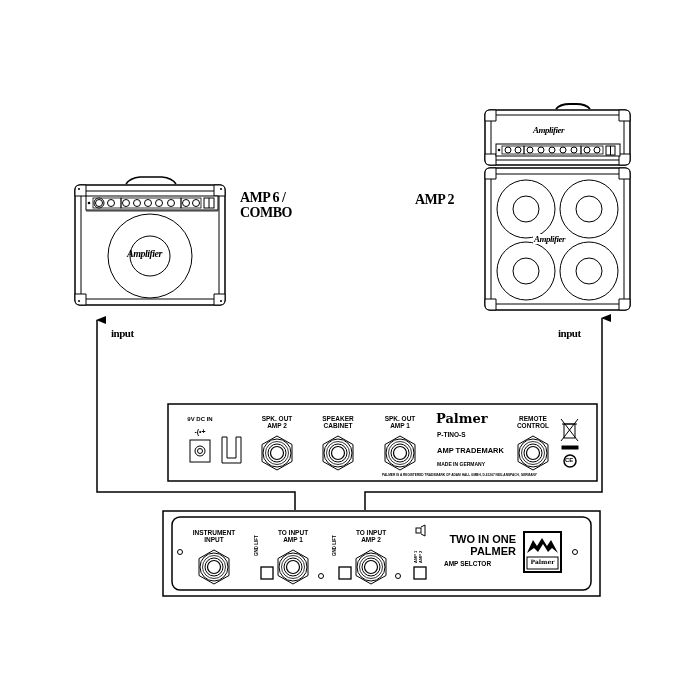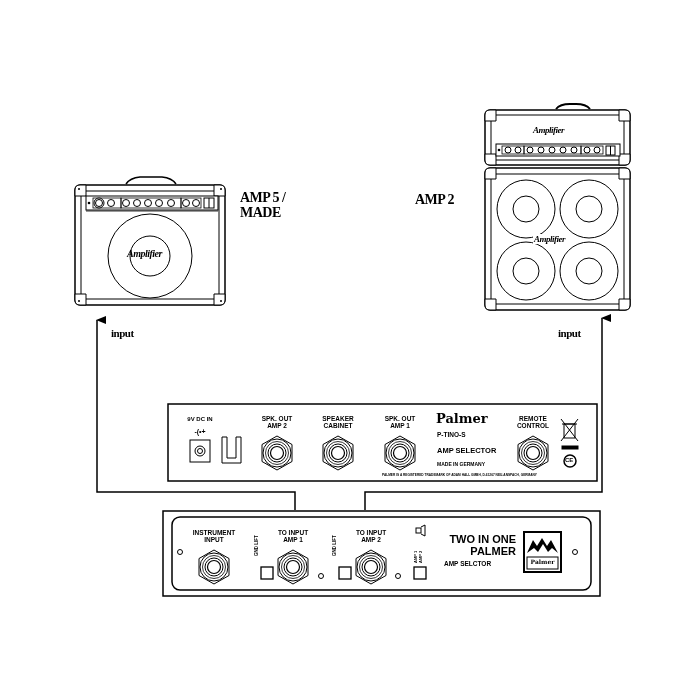--- a/index.html
+++ b/index.html
@@ -185,22 +185,22 @@
       <rect x="527" y="557" width="31" height="12" fill="#fff" stroke="#000" stroke-width="1"></rect>
     </g>
   </g>
 </svg>
 
 <div class="abs hand" style="left:127px;top:248px;font-size:10px;font-style:italic;">Amplifier</div>
 <div class="abs hand" style="left:533px;top:125px;font-size:9px;font-style:italic;">Amplifier</div>
 <div class="abs hand" style="left:533px;top:234px;font-size:9px;font-style:italic;background:#fff;padding:0 1px;">Amplifier</div>
 
 <div class="abs hand" style="left:240px;top:190px;font-size:14px;line-height:15px;">
-  <div>AMP 5 /</div>
-  <div>MADE</div>
+  <div>AMP 6 /</div>
+  <div>COMBO</div>
 </div>
 <div class="abs hand" style="left:415px;top:192px;font-size:14px;">AMP 2</div>
 
 <div class="abs hand" style="left:111px;top:327px;font-size:11px;">input</div>
 <div class="abs hand" style="left:558px;top:327px;font-size:11px;">input</div>
 
 <div class="lbl" style="left:178px;top:416px;width:44px;font-size:6px;">9V DC IN</div>
 <div class="lbl" style="left:185px;top:428px;width:30px;font-size:7px;">-(•+</div>
 <div class="lbl" style="left:255px;top:416px;width:44px;font-size:6.5px;">
   <div>SPK. OUT</div>
@@ -209,21 +209,21 @@
 <div class="lbl" style="left:316px;top:416px;width:44px;font-size:6.5px;">
   <div>SPEAKER</div>
   <div>CABINET</div>
 </div>
 <div class="lbl" style="left:378px;top:416px;width:44px;font-size:6.5px;">
   <div>SPK. OUT</div>
   <div>AMP 1</div>
 </div>
 <div class="abs" style="left:436px;top:411px;font-family:'DejaVu Serif',serif;font-weight:bold;font-size:13px;">Palmer</div>
 <div class="abs" style="left:437px;top:431px;font-weight:bold;font-size:6.5px;">P-TINO-S</div>
-<div class="abs" style="left:437px;top:446px;font-weight:bold;font-size:7.5px;">AMP SELECTOR</div>
+<div class="abs" style="left:437px;top:446px;font-weight:bold;font-size:7.5px;">AMP TRADEMARK</div>
 <div class="abs" style="left:437px;top:461px;font-weight:bold;font-size:5px;">MADE IN GERMANY</div>
 <div class="lbl" style="left:510px;top:416px;width:46px;font-size:6.5px;">
   <div>REMOTE</div>
   <div>CONTROL</div>
 </div>
 <div class="abs" style="left:565px;top:457px;font-weight:bold;font-size:6px;">CE</div>
 <div class="abs" style="left:382px;top:473px;font-weight:bold;font-size:3.2px;white-space:nowrap;">PALMER IS A REGISTERED TRADEMARK OF ADAM HALL GMBH, D-61267 NEU-ANSPACH, GERMANY</div>
 
 <div class="lbl" style="left:186px;top:530px;width:56px;font-size:6.5px;">
   <div>INSTRUMENT</div>

